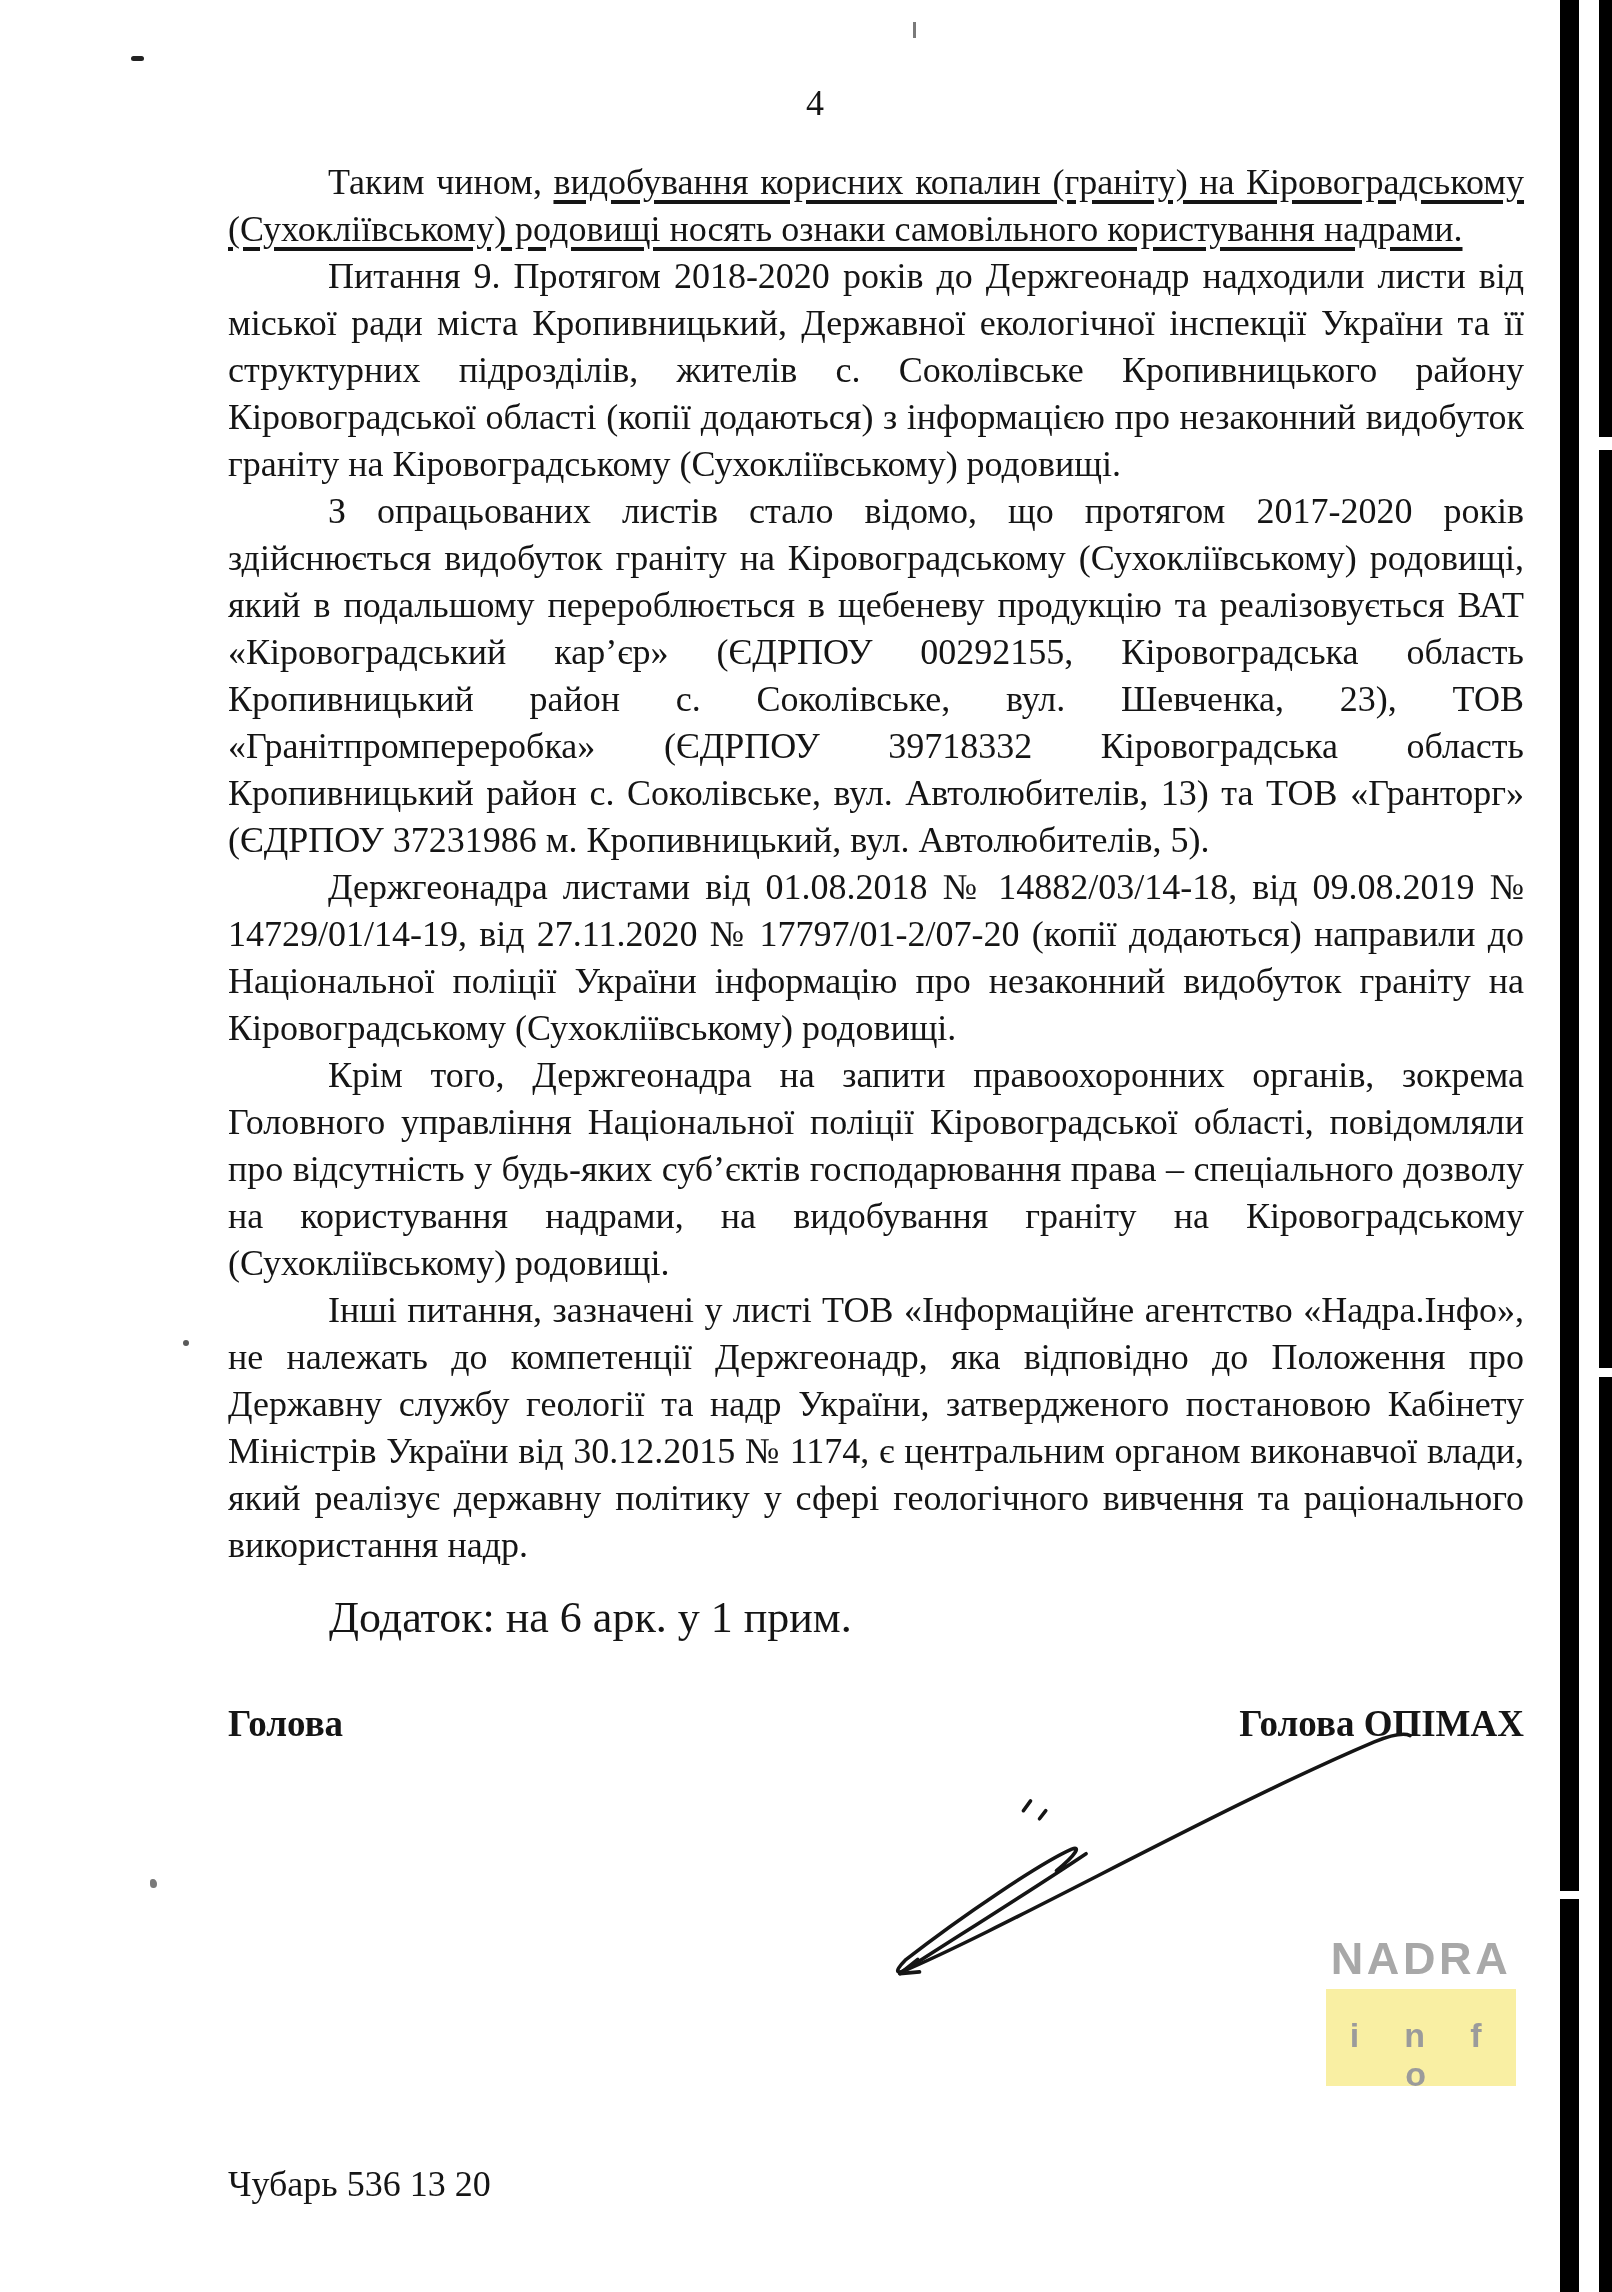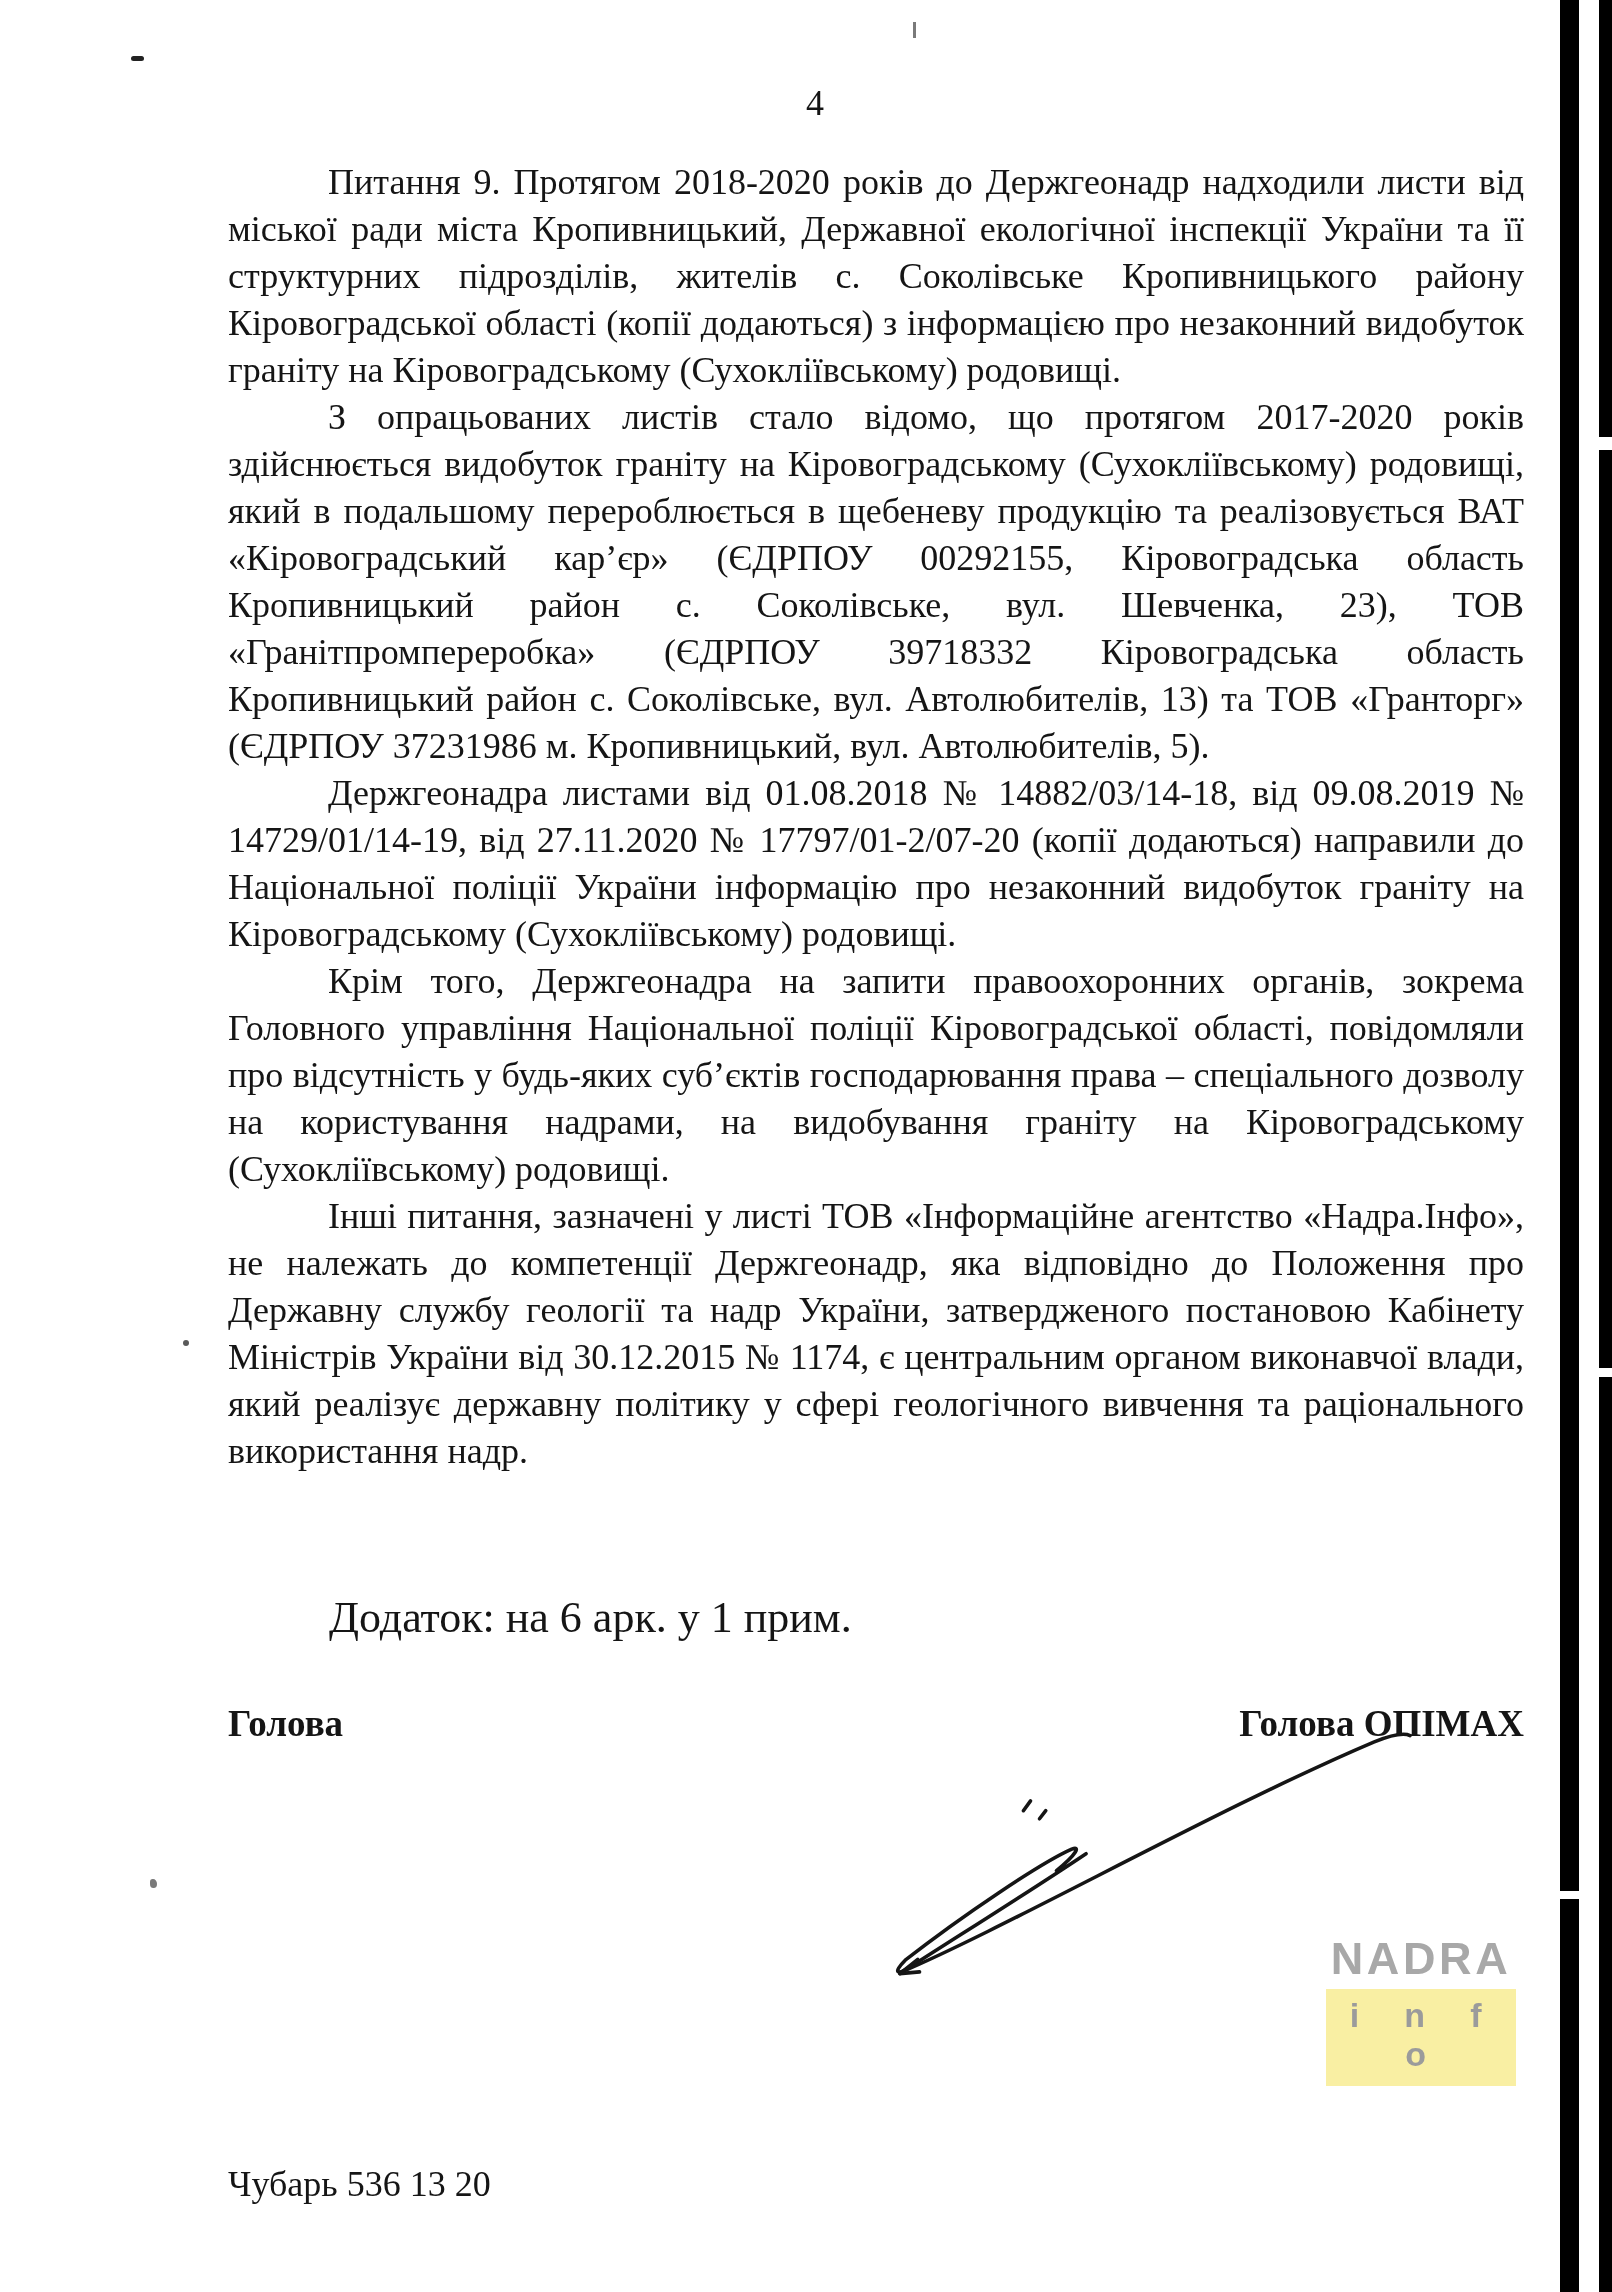--- a/index.html
+++ b/index.html
@@ -89,21 +89,21 @@
     font-weight: bold;
     letter-spacing: 3.6px;
     color: #a8a8a8;
     line-height: 47px;
   }
   .info-box {
     margin-top: 7.2px;
     background: #f9efa3;
     height: 97px;
     box-sizing: border-box;
-    padding-top: 7px;
+    padding-top: 27px;
   }
   .info-text {
     font-size: 34px;
     font-weight: bold;
     letter-spacing: 10.7px;
     word-spacing: 14.3px;
     color: #9b9b9b;
   }
   .scan-bar {
     position: absolute;
@@ -123,20 +123,21 @@
   }
 </style>
 </head>
 <body>
 
 <div class="page">
 
   <div class="page-number">4</div>
 
   <div class="body-text">
+    <p><span>Таким чином, </span><span class="underlined-passage">видобування корисних копалин (граніту) на Кіровоградському (Сухокліївському) родовищі носять ознаки самовільного користування надрами.</span></p>
     <p>Питання 9. Протягом 2018-2020 років до Держгеонадр надходили листи від міської ради міста Кропивницький, Державної екологічної інспекції України та її структурних підрозділів, жителів с. Соколівське Кропивницького району Кіровоградської області (копії додаються) з інформацією про незаконний видобуток граніту на Кіровоградському (Сухокліївському) родовищі.</p>
     <p>З опрацьованих листів стало відомо, що протягом 2017-2020 років здійснюється видобуток граніту на Кіровоградському (Сухокліївському) родовищі, який в подальшому перероблюється в щебеневу продукцію та реалізовується ВАТ «Кіровоградський кар’єр» (ЄДРПОУ 00292155, Кіровоградська область Кропивницький район с. Соколівське, вул. Шевченка, 23), ТОВ «Гранітпромпереробка» (ЄДРПОУ 39718332 Кіровоградська область Кропивницький район с. Соколівське, вул. Автолюбителів, 13) та ТОВ «Гранторг» (ЄДРПОУ 37231986 м. Кропивницький, вул. Автолюбителів, 5).</p>
     <p>Держгеонадра листами від 01.08.2018 № 14882/03/14-18, від 09.08.2019 № 14729/01/14-19, від 27.11.2020 № 17797/01-2/07-20 (копії додаються) направили до Національної поліції України інформацію про незаконний видобуток граніту на Кіровоградському (Сухокліївському) родовищі.</p>
     <p>Крім того, Держгеонадра на запити правоохоронних органів, зокрема Головного управління Національної поліції Кіровоградської області, повідомляли про відсутність у будь-яких суб’єктів господарювання права – спеціального дозволу на користування надрами, на видобування граніту на Кіровоградському (Сухокліївському) родовищі.</p>
     <p>Інші питання, зазначені у листі ТОВ «Інформаційне агентство «Надра.Інфо», не належать до компетенції Держгеонадр, яка відповідно до Положення про Державну службу геології та надр України, затвердженого постановою Кабінету Міністрів України від 30.12.2015 № 1174, є центральним органом виконавчої влади, який реалізує державну політику у сфері геологічного вивчення та раціонального використання надр.</p>
   </div>
 
   <div class="attachment-note">Додаток: на 6 арк. у 1 прим.</div>
 
   <div class="sig-row">

